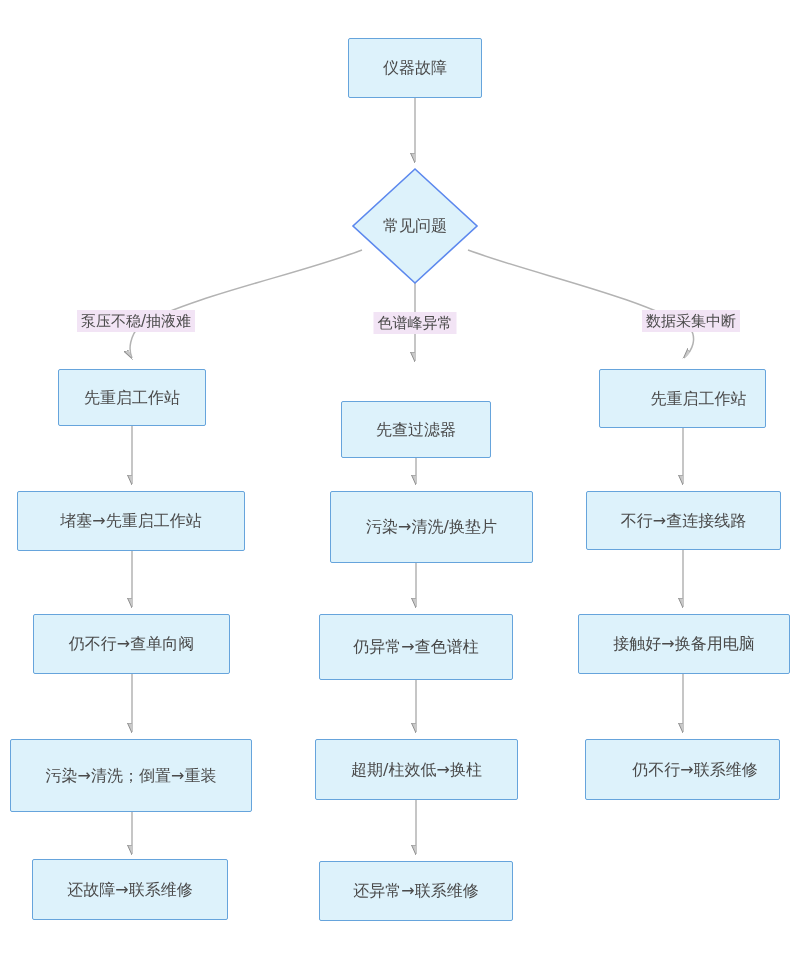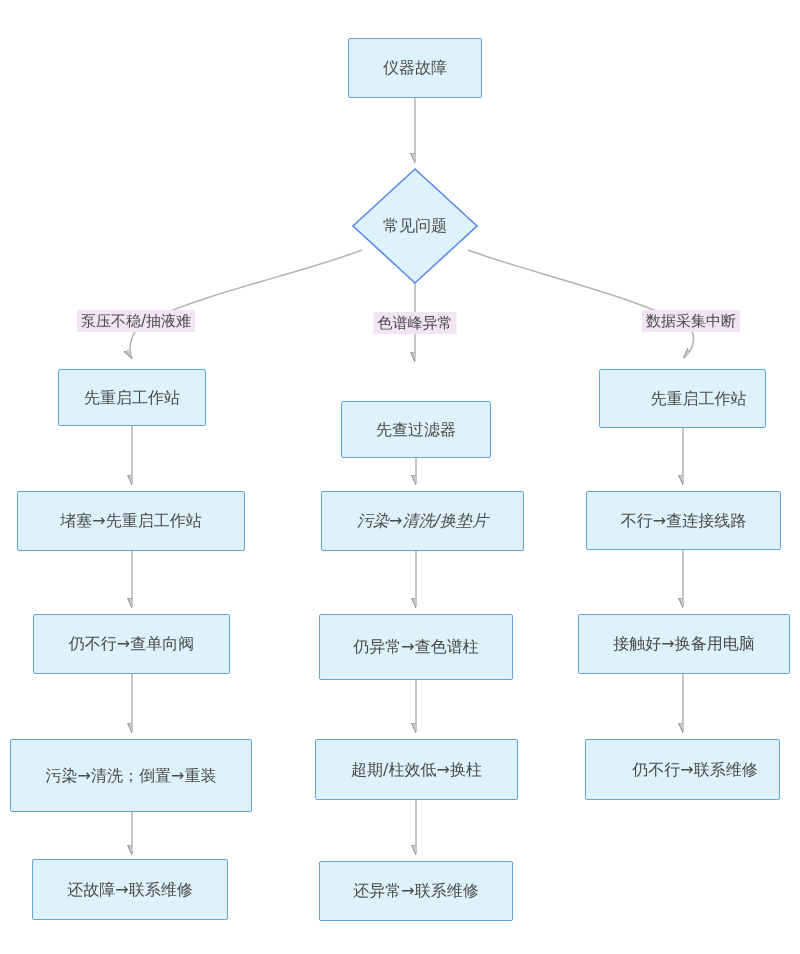--- a/index.html
+++ b/index.html
@@ -33,21 +33,21 @@
     font-size:15px; line-height:20px; padding:1px 4px; white-space:nowrap;
   }
   
   .n-root { left:348px; top:38px;  width:134px; height:60px; }
   .n-l1 { left:58px;  top:369px; width:148px; height:57px; }
   .n-l2 { left:17px;  top:491px; width:228px; height:60px; }
   .n-l3 { left:33px;  top:614px; width:197px; height:60px; }
   .n-l4 { left:10px;  top:739px; width:242px; height:73px; }
   .n-l5 { left:32px;  top:859px; width:196px; height:61px; }
   .n-m1 { left:341px; top:368px; width:150px; height:57px;margin-top:33px; }
-  .n-m2 { left:321px; top:491px; width:203px; height:60px;font-style:italic; }
+  .n-m2 { left:330px; top:491px; width:203px; height:72px; }
   .n-m3 { left:319px; top:614px; width:194px; height:66px; }
   .n-m4 { left:315px; top:739px; width:203px; height:61px;text-align:right; }
   .n-m5 { left:319px; top:861px; width:194px; height:60px; }
   .n-r1 { left:599px; top:369px; width:167px; height:59px;padding-left:32px; }
   .n-r2 { left:586px; top:491px; width:195px; height:59px;text-align:right; }
   .n-r3 { left:578px; top:614px; width:212px; height:60px; }
   .n-r4 { left:585px; top:739px; width:195px; height:61px;padding-left:25px; }
   .lbl-pump { left:136px; top:310px; }
   .lbl-peak { left:415px; top:312px; }
   .lbl-data { left:691px; top:310px; }

